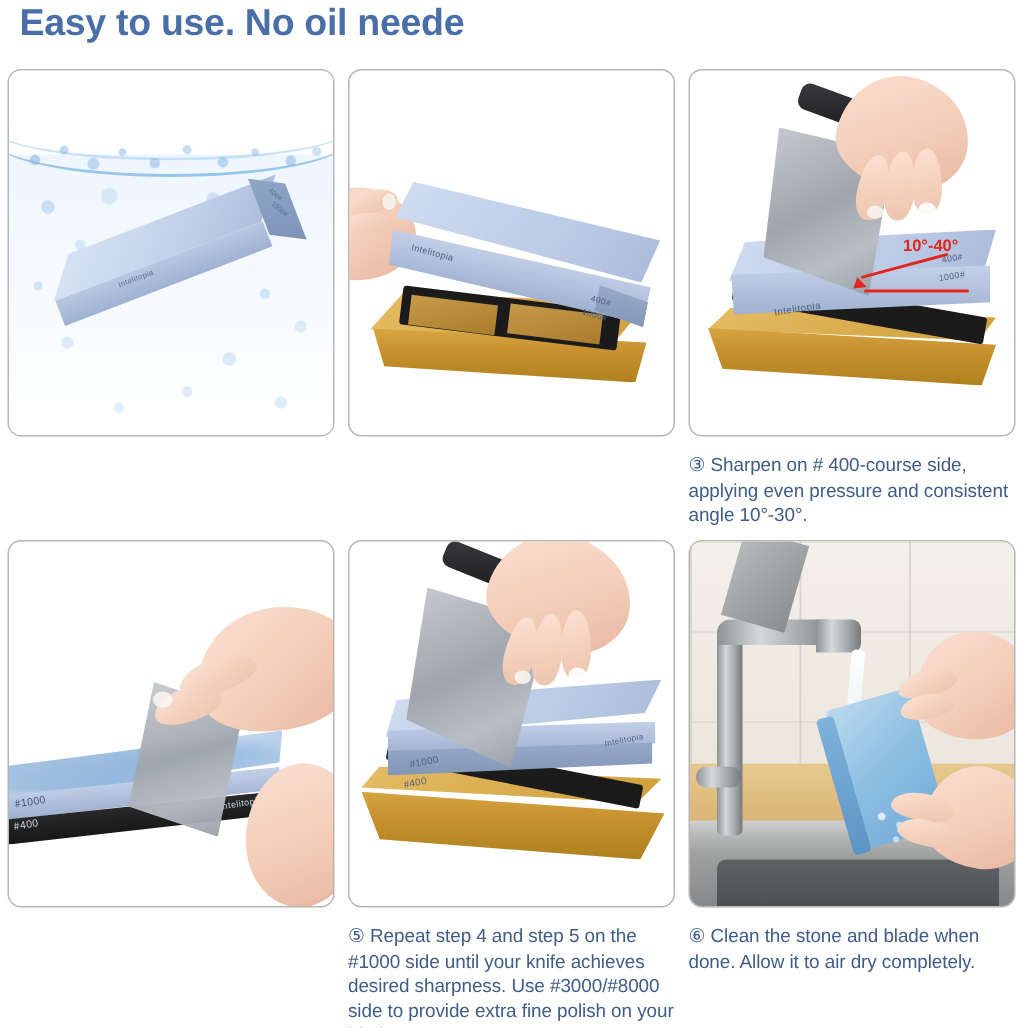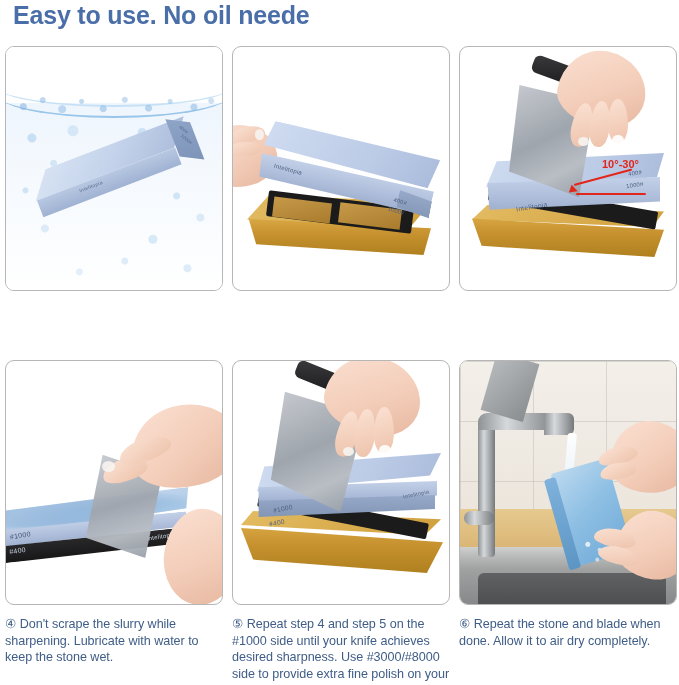--- a/index.html
+++ b/index.html
@@ -356,23 +356,24 @@
             <div class="finger" style="left:130px; top:54px; width:20px; height:46px; transform:rotate(6deg);"></div>
             <div class="finger" style="left:148px; top:52px; width:20px; height:44px; transform:rotate(0deg);"></div>
             <div class="nail" style="left:118px; top:90px; width:11px; height:9px;"></div>
             <div class="nail" style="left:152px; top:88px; width:12px; height:10px; background:#ffffff;"></div>
 
             <div class="angle-mark" style="left:110px; top:128px; width:76px; height:22px;">
               <i style="left:6px; top:18px; width:70px;"></i>
               <i style="left:4px; top:9px; width:60px; transform:rotate(-15deg); transform-origin:0 50%;"></i>
               <span class="arrow-head" style="left:0px; top:11px; transform:rotate(200deg);"></span>
             </div>
-            <div class="angle-txt" style="left:142px; top:111px;">10°-30°</div>
-          </div>
-        </div>
+            <div class="angle-txt" style="left:142px; top:111px;">10°-40°</div>
+          </div>
+        </div>
+        <div class="caption">③ Sharpen on # 400-course side, applying even pressure and consistent angle 10°-30°.</div>
       </div>
     </div>
 
     <div class="row">
 
       <div class="cell c0">
         <div class="photo">
           <div class="scene">
 
             <div style="position:absolute; left:-10px; top:134px; width:204px; height:78px; transform:rotate(-5deg);">
@@ -386,21 +387,20 @@
 
             <div class="blade" style="left:82px; top:96px; width:92px; height:100px; transform:rotate(4deg); clip-path:polygon(12% 0,78% 16%,66% 100%,0 84%); opacity:.95;"></div>
 
             <div class="hand" style="left:124px; top:44px; width:110px; height:82px; transform:rotate(-14deg);"></div>
             <div class="finger" style="left:96px; top:98px; width:46px; height:22px; transform:rotate(-18deg);"></div>
             <div class="finger" style="left:112px; top:78px; width:54px; height:22px; transform:rotate(-20deg);"></div>
             <div class="nail" style="left:96px; top:100px; width:13px; height:11px;"></div>
             <div class="hand" style="left:158px; top:148px; width:76px; height:96px; transform:rotate(8deg); border-radius:46% 54% 50% 50%/50% 50% 50% 50%;"></div>
           </div>
         </div>
-        <div class="caption">④ Don't scrape the slurry while sharpening. Lubricate with water to keep the stone wet.</div>
       </div>
 
       <div class="cell c1">
         <div class="photo">
           <div class="scene">
 
             <div class="bamboo-top" style="left:8px; top:150px; width:200px; height:24px; clip-path:polygon(6% 0,100% 34%,92% 100%,0 58%);"></div>
             <div class="bamboo" style="left:8px; top:164px; width:202px; height:48px; clip-path:polygon(0 6%,100% 36%,92% 100%,6% 72%); border-radius:3px;"></div>
             <div class="rubber" style="left:24px; top:146px; width:172px; height:16px; transform:rotate(11deg);"></div>
 
@@ -451,18 +451,18 @@
             </div>
 
             <div class="hand" style="left:150px; top:60px; width:80px; height:72px; transform:rotate(-6deg);"></div>
             <div class="finger" style="left:138px; top:86px; width:40px; height:17px; transform:rotate(-14deg);"></div>
             <div class="finger" style="left:140px; top:102px; width:36px; height:16px; transform:rotate(-10deg);"></div>
             <div class="hand" style="left:156px; top:150px; width:74px; height:68px; transform:rotate(8deg);"></div>
             <div class="finger" style="left:134px; top:168px; width:42px; height:18px; transform:rotate(10deg);"></div>
             <div class="finger" style="left:138px; top:186px; width:40px; height:17px; transform:rotate(14deg);"></div>
           </div>
         </div>
-        <div class="caption">⑥ Repeat the stone and blade when done. Allow it to air dry completely.</div>
+        <div class="caption">⑥ Clean the stone and blade when done. Allow it to air dry completely.</div>
       </div>
     </div>
 
   </div>
 </div>
 
 </body></html>

